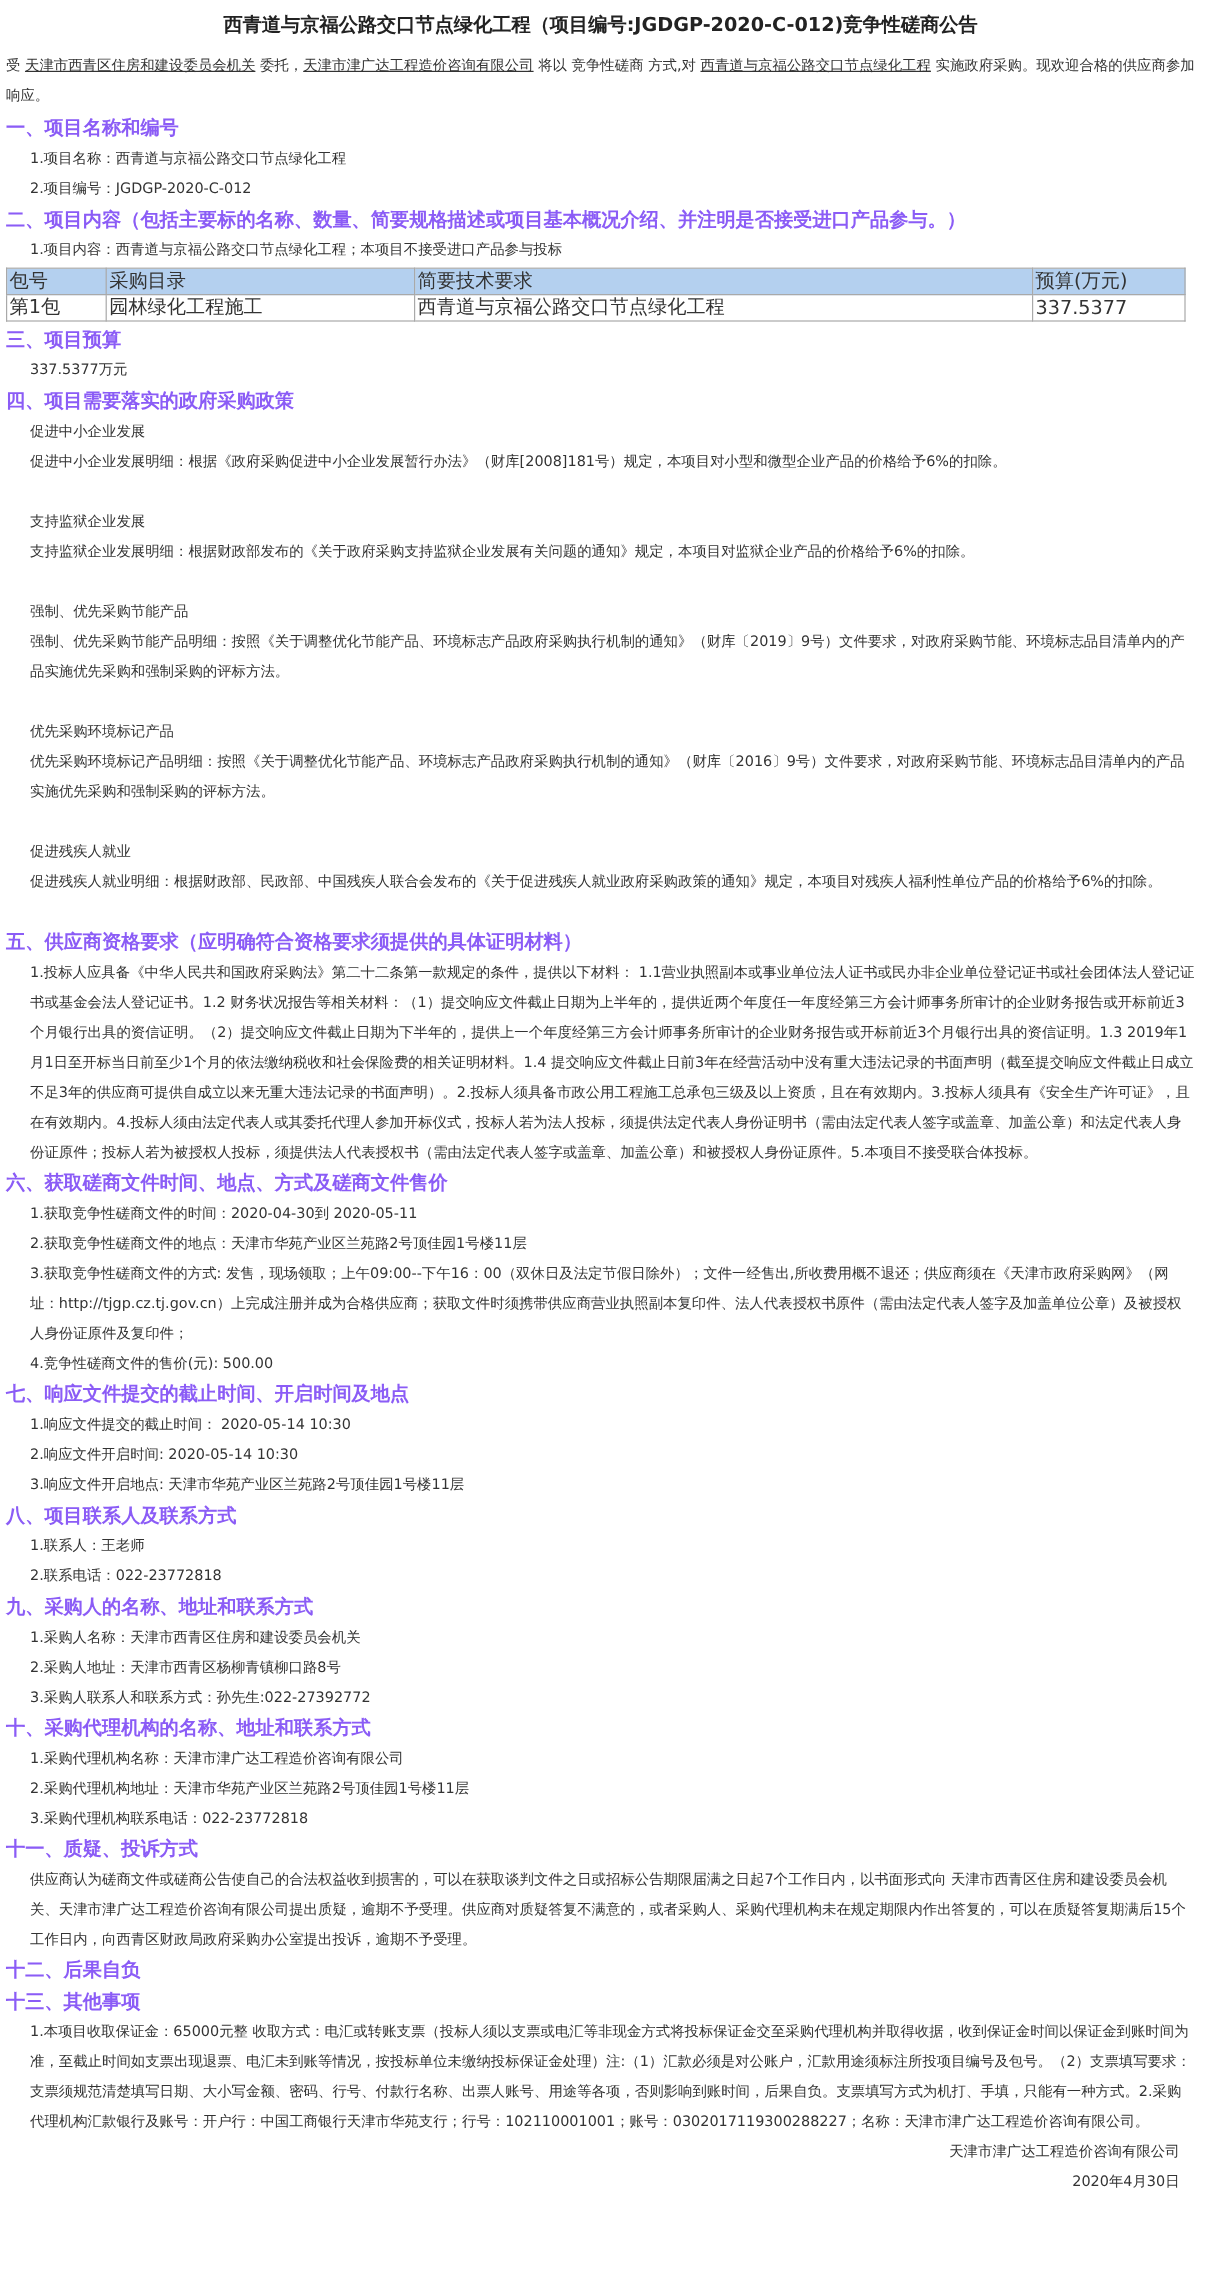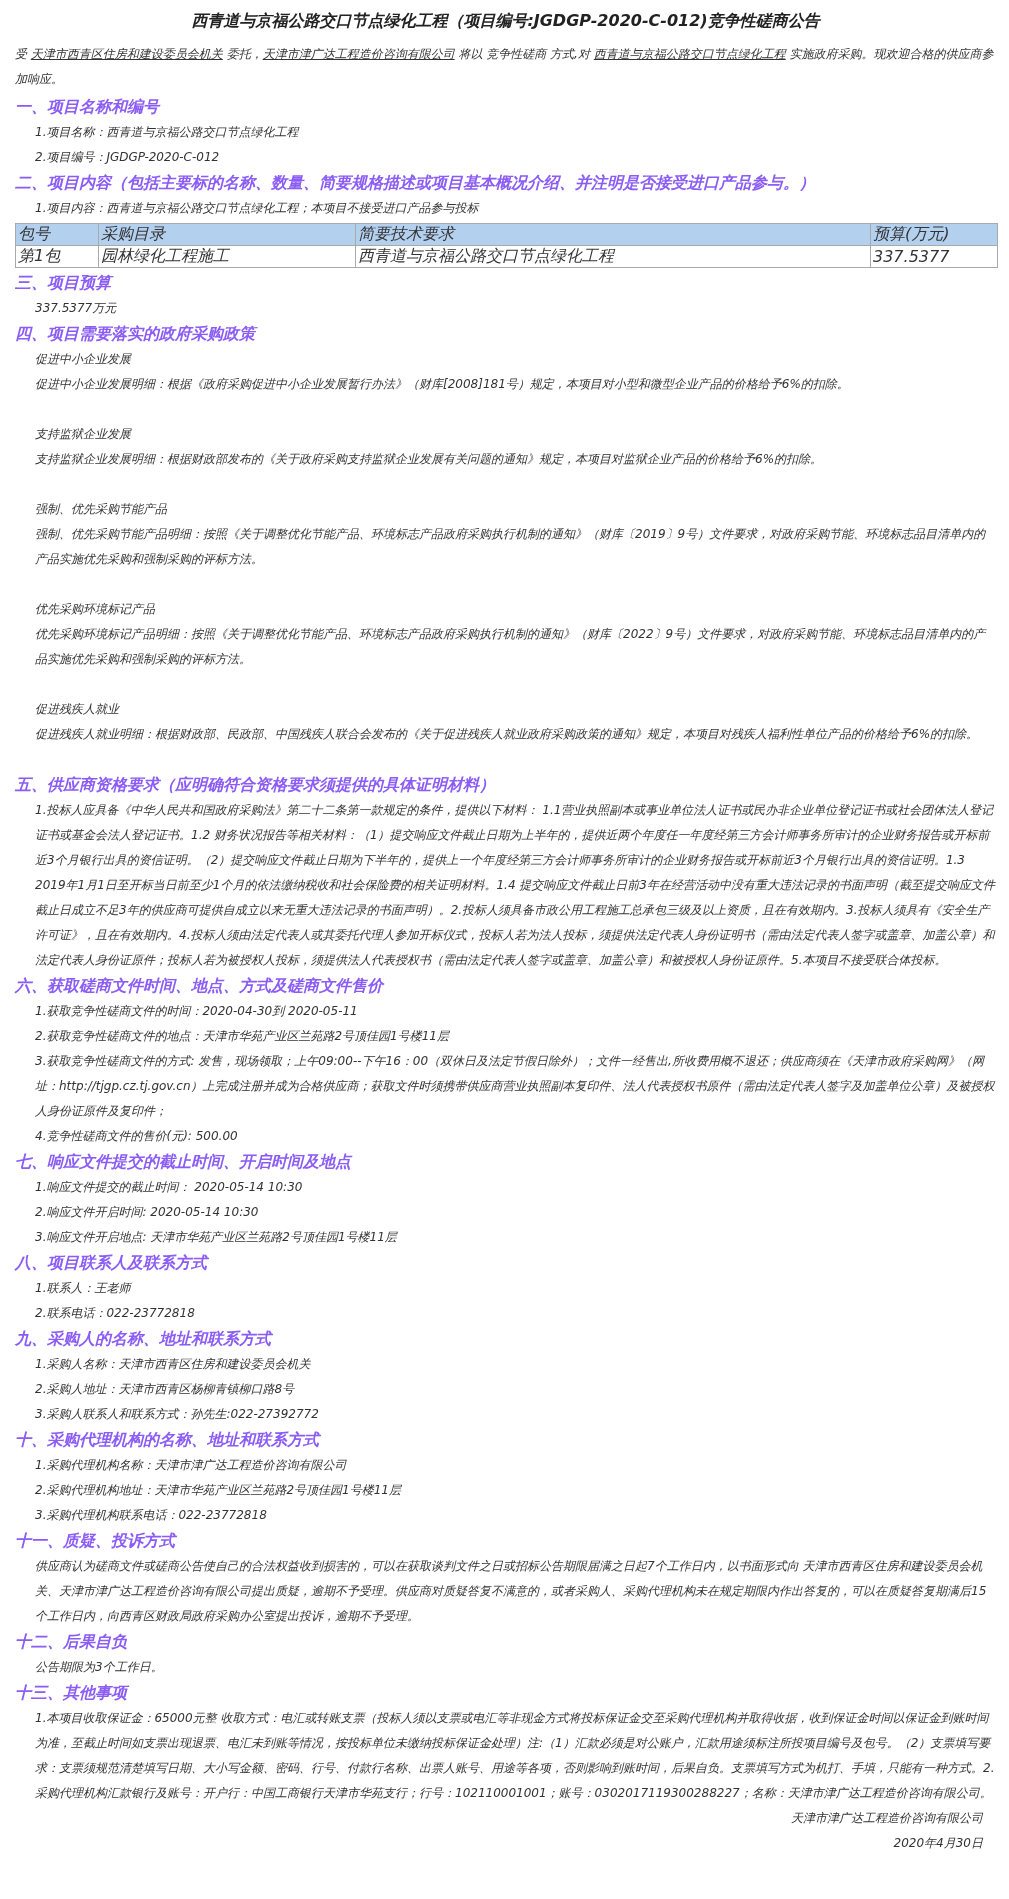--- a/index.html
+++ b/index.html
@@ -1,21 +1,21 @@
 <!DOCTYPE html>
 <html><head>
 <meta charset="utf-8">
 <style>
   html, body { margin:0; padding:0; background:#ffffff; }
   body {
     width:1009px; min-height:1899px;
     font-family: "DejaVu Sans", "Liberation Sans", sans-serif;
     color:#333333; font-size:12px;
   }
-  .page { padding: 8px 13px 0 15px; font-style: italic; }
+  .page { padding: 8px 13px 0 5px; }
   .title {
     text-align:center; font-weight:bold; font-size:16px; color:#222;
     margin: 2px 0 10px 0; line-height:22px;
   }
   .intro { line-height:25px; font-size:12px; margin:0 0 2px 0; }
   .intro .u { text-decoration:underline; }
   h2 {
     font-size:16px; font-weight:bold; color:#8b5cf6; margin:0; line-height:26px;
   }
   .p { padding-left:20px; line-height:25px; font-size:12px; margin:0; }
@@ -77,21 +77,21 @@
   <p class="p">促进中小企业发展</p>
   <p class="p">促进中小企业发展明细：根据《政府采购促进中小企业发展暂行办法》（财库[2008]181号）规定，本项目对小型和微型企业产品的价格给予6%的扣除。</p>
   <div class="gap"></div>
   <p class="p">支持监狱企业发展</p>
   <p class="p">支持监狱企业发展明细：根据财政部发布的《关于政府采购支持监狱企业发展有关问题的通知》规定，本项目对监狱企业产品的价格给予6%的扣除。</p>
   <div class="gap"></div>
   <p class="p">强制、优先采购节能产品</p>
   <p class="p">强制、优先采购节能产品明细：按照《关于调整优化节能产品、环境标志产品政府采购执行机制的通知》（财库〔2019〕9号）文件要求，对政府采购节能、环境标志品目清单内的产品实施优先采购和强制采购的评标方法。</p>
   <div class="gap"></div>
   <p class="p">优先采购环境标记产品</p>
-  <p class="p">优先采购环境标记产品明细：按照《关于调整优化节能产品、环境标志产品政府采购执行机制的通知》（财库〔2022〕9号）文件要求，对政府采购节能、环境标志品目清单内的产品实施优先采购和强制采购的评标方法。</p>
+  <p class="p">优先采购环境标记产品明细：按照《关于调整优化节能产品、环境标志产品政府采购执行机制的通知》（财库〔2016〕9号）文件要求，对政府采购节能、环境标志品目清单内的产品实施优先采购和强制采购的评标方法。</p>
   <div class="gap"></div>
   <p class="p">促进残疾人就业</p>
   <p class="p">促进残疾人就业明细：根据财政部、民政部、中国残疾人联合会发布的《关于促进残疾人就业政府采购政策的通知》规定，本项目对残疾人福利性单位产品的价格给予6%的扣除。</p>
   <div class="gap"></div>
 
   <h2>五、供应商资格要求（应明确符合资格要求须提供的具体证明材料）</h2>
   <p class="p">1.投标人应具备《中华人民共和国政府采购法》第二十二条第一款规定的条件，提供以下材料： 1.1营业执照副本或事业单位法人证书或民办非企业单位登记证书或社会团体法人登记证书或基金会法人登记证书。1.2 财务状况报告等相关材料：（1）提交响应文件截止日期为上半年的，提供近两个年度任一年度经第三方会计师事务所审计的企业财务报告或开标前近3个月银行出具的资信证明。（2）提交响应文件截止日期为下半年的，提供上一个年度经第三方会计师事务所审计的企业财务报告或开标前近3个月银行出具的资信证明。1.3 2019年1月1日至开标当日前至少1个月的依法缴纳税收和社会保险费的相关证明材料。1.4 提交响应文件截止日前3年在经营活动中没有重大违法记录的书面声明（截至提交响应文件截止日成立不足3年的供应商可提供自成立以来无重大违法记录的书面声明）。2.投标人须具备市政公用工程施工总承包三级及以上资质，且在有效期内。3.投标人须具有《安全生产许可证》，且在有效期内。4.投标人须由法定代表人或其委托代理人参加开标仪式，投标人若为法人投标，须提供法定代表人身份证明书（需由法定代表人签字或盖章、加盖公章）和法定代表人身份证原件；投标人若为被授权人投标，须提供法人代表授权书（需由法定代表人签字或盖章、加盖公章）和被授权人身份证原件。5.本项目不接受联合体投标。</p>
 
   <h2>六、获取磋商文件时间、地点、方式及磋商文件售价</h2>
   <p class="p">1.获取竞争性磋商文件的时间：2020-04-30到 2020-05-11</p>
@@ -115,20 +115,19 @@
 
   <h2>十、采购代理机构的名称、地址和联系方式</h2>
   <p class="p">1.采购代理机构名称：天津市津广达工程造价咨询有限公司</p>
   <p class="p">2.采购代理机构地址：天津市华苑产业区兰苑路2号顶佳园1号楼11层</p>
   <p class="p">3.采购代理机构联系电话：022-23772818</p>
 
   <h2>十一、质疑、投诉方式</h2>
   <p class="p">供应商认为磋商文件或磋商公告使自己的合法权益收到损害的，可以在获取谈判文件之日或招标公告期限届满之日起7个工作日内，以书面形式向 天津市西青区住房和建设委员会机关、天津市津广达工程造价咨询有限公司提出质疑，逾期不予受理。供应商对质疑答复不满意的，或者采购人、采购代理机构未在规定期限内作出答复的，可以在质疑答复期满后15个工作日内，向西青区财政局政府采购办公室提出投诉，逾期不予受理。</p>
 
   <h2>十二、后果自负</h2>
-  <p class="p">公告期限为3个工作日。</p>
 
   <h2>十三、其他事项</h2>
   <p class="p">1.本项目收取保证金：65000元整 收取方式：电汇或转账支票（投标人须以支票或电汇等非现金方式将投标保证金交至采购代理机构并取得收据，收到保证金时间以保证金到账时间为准，至截止时间如支票出现退票、电汇未到账等情况，按投标单位未缴纳投标保证金处理）注:（1）汇款必须是对公账户，汇款用途须标注所投项目编号及包号。（2）支票填写要求：支票须规范清楚填写日期、大小写金额、密码、行号、付款行名称、出票人账号、用途等各项，否则影响到账时间，后果自负。支票填写方式为机打、手填，只能有一种方式。2.采购代理机构汇款银行及账号：开户行：中国工商银行天津市华苑支行；行号：102110001001；账号：0302017119300288227；名称：天津市津广达工程造价咨询有限公司。</p>
 
   <div class="sign">天津市津广达工程造价咨询有限公司</div>
   <div class="sign">2020年4月30日</div>
 </div>
 
 </body></html>

